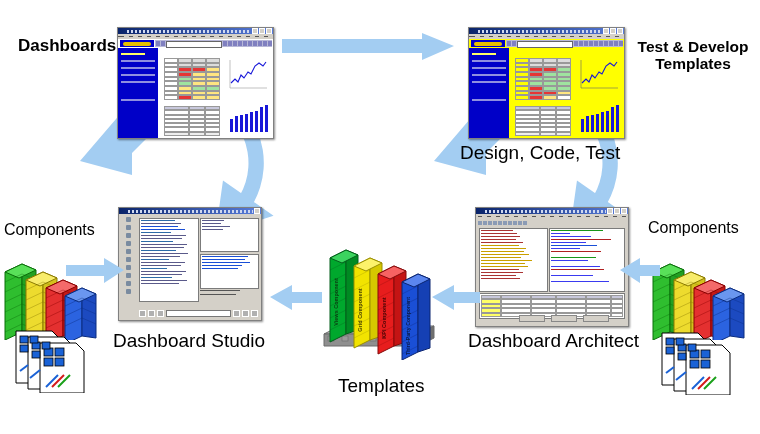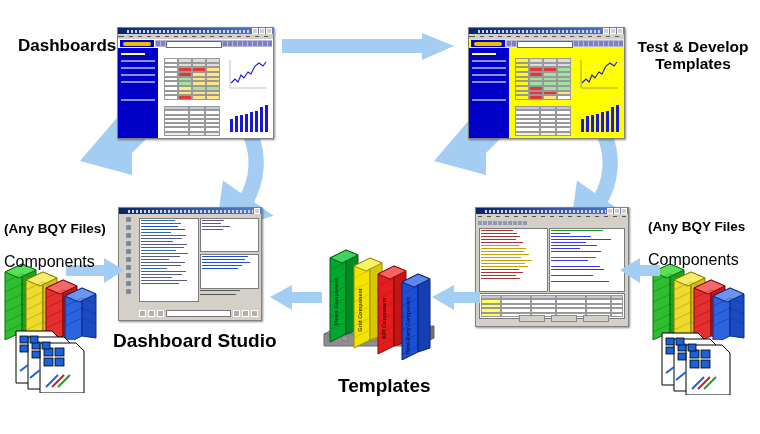--- a/index.html
+++ b/index.html
@@ -4,21 +4,21 @@
 <style>
   html,body{margin:0;padding:0;background:#ffffff;}
   body{width:760px;height:434px;overflow:hidden;
        font-family:"Liberation Sans", sans-serif;}
   #stage{position:relative;width:760px;height:434px;background:#fff;}
 
   .lbl{position:absolute;color:#000;font-weight:bold;line-height:1.12;
        white-space:pre-line;}
   .lbl-20{font-size:17px;}
   .lbl-17{font-size:15.5px;}
-  .lbl-big{font-size:19px;font-weight:bold;}
+  .lbl-big{font-size:19px;font-weight:normal;}
 
   
   .cycle{position:absolute;}
   .cycle svg{display:block;overflow:visible;}
 
   
   .arrow{position:absolute;}
   .arrow svg{display:block;}
 
   
@@ -854,31 +854,31 @@
       <path d="M48 7 H22 V0 L0 12 L22 25 V18 H48 Z" fill="#a3cdf2"></path>
     </svg>
   </div>
 
   <div class="lbl lbl-20" style="left:18px;top:36px;">Dashboards</div>
 
   <div class="lbl lbl-17" style="left: 630px; top: 38px; text-align: center; width: 126px; white-space: pre-line;">Test &amp; Develop
 Templates</div>
 
 
+  <div class="lbl lbl-big" style="left:460px;top:142px;font-weight:normal;">Design, Code, Test</div>
 
   <div class="lbl" style="left:4px;top:205px;font-size:13.5px;font-weight:bold;
               line-height:1.18;">
-    <span style="display:block;font-size:13.5px;">(Any BQY Files)</span>
     <span style="display:block;font-size:16px;font-weight:normal;">Components</span>
   </div>
 
   <div class="lbl" style="left:648px;top:203px;font-size:13.5px;font-weight:bold;
               line-height:1.18;">
-    <span style="display:block;">(Any BQY Files</span>
     <span style="display:block;font-size:16px;font-weight:normal;">Components</span>
   </div>
 
   <div class="lbl lbl-big" style="left:113px;top:330px;">Dashboard Studio</div>
 
+  <div class="lbl lbl-big" style="left:468px;top:330px;">Dashboard Architect</div>
 
   <div class="lbl lbl-big" style="left:338px;top:375px;">Templates</div>
 
 </div>
 
 </body></html>

